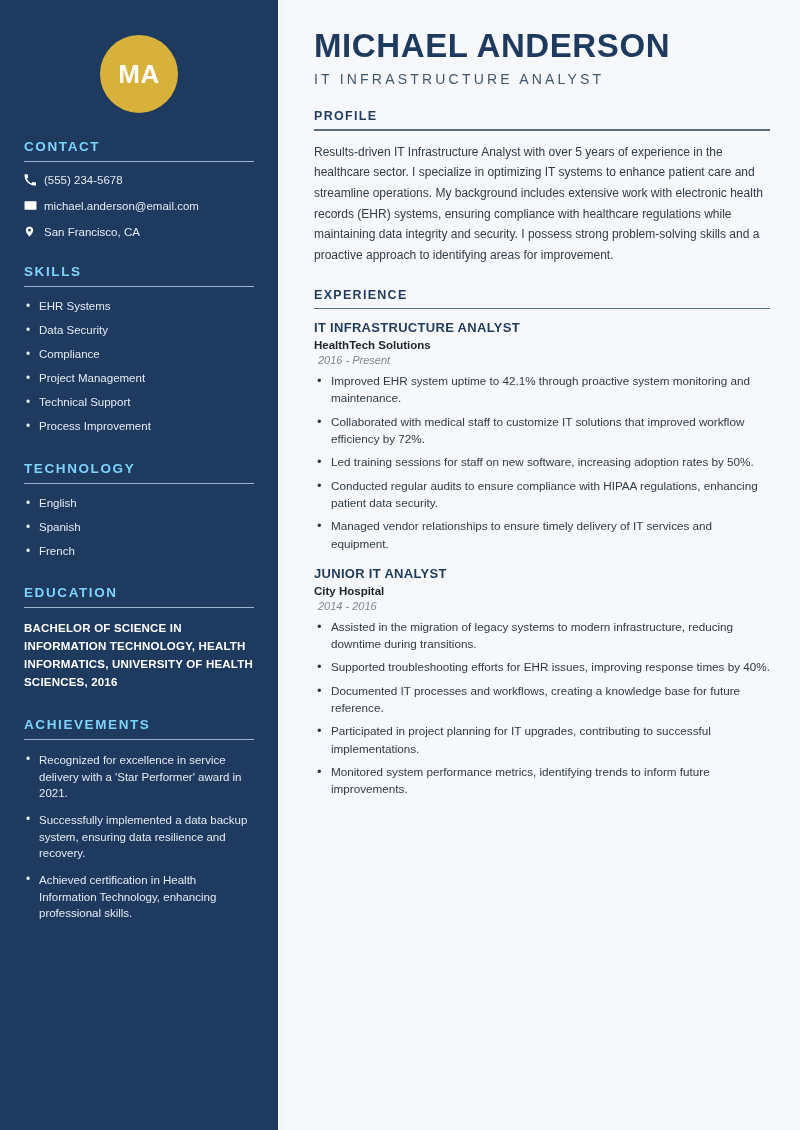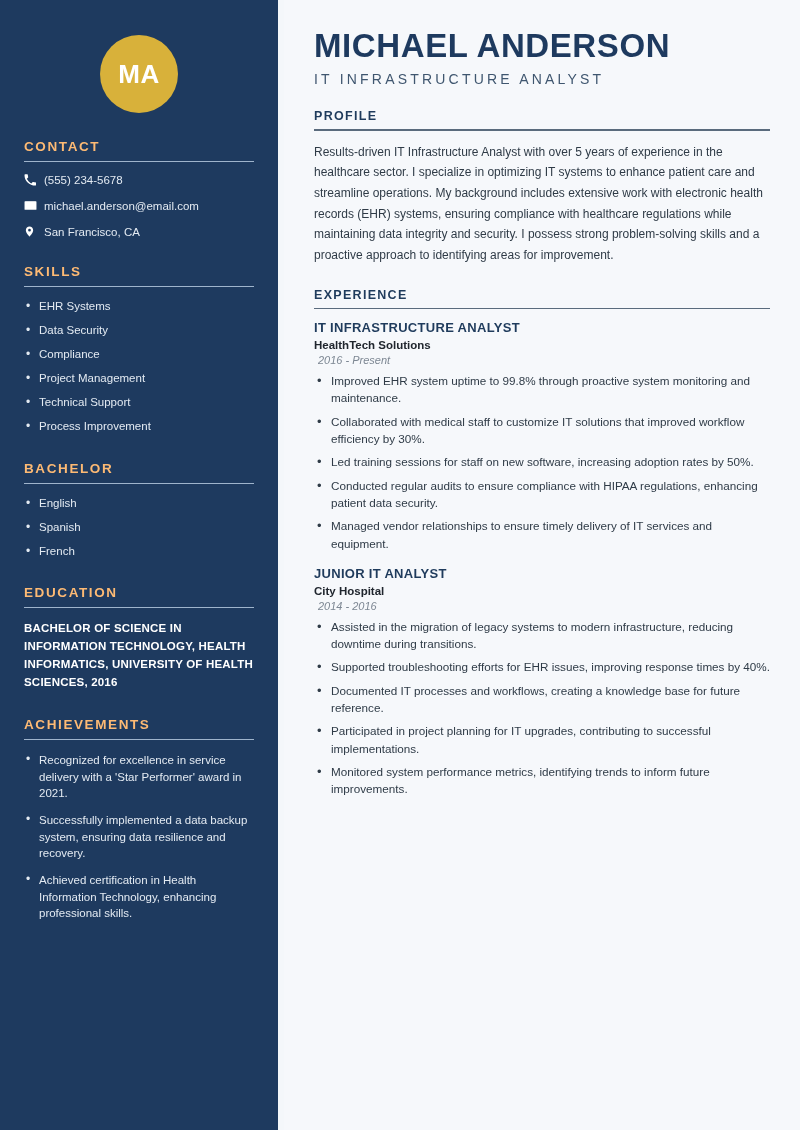--- a/index.html
+++ b/index.html
@@ -51,21 +51,21 @@
     letter-spacing: 0.5px;
   }
   .side-section {
     padding: 0 24px;
     margin-top: 26px;
   }
   .side-title {
     font-size: 13.5px;
     font-weight: bold;
     letter-spacing: 1.6px;
-    color: #fdba74;
+    color: #7dd3fc;
     margin: 0 0 7px 0;
   }
   .side-rule {
     height: 1px;
     background: #9fb4cc;
     margin-bottom: 12px;
   }
   .contact-row {
     display: flex;
     align-items: center;
@@ -251,21 +251,21 @@
         <li>EHR Systems</li>
         <li>Data Security</li>
         <li>Compliance</li>
         <li>Project Management</li>
         <li>Technical Support</li>
         <li>Process Improvement</li>
       </ul>
     </section>
 
     <section class="side-section">
-      <h2 class="side-title">BACHELOR</h2>
+      <h2 class="side-title">TECHNOLOGY</h2>
       <div class="side-rule"></div>
       <ul class="side-list">
         <li>English</li>
         <li>Spanish</li>
         <li>French</li>
       </ul>
     </section>
 
     <section class="side-section">
       <h2 class="side-title">EDUCATION</h2>
@@ -300,22 +300,22 @@
 
     <section class="main-section">
       <h2 class="main-title">EXPERIENCE</h2>
       <div class="main-rule"></div>
 
       <div class="job">
         <div class="job-title">IT INFRASTRUCTURE ANALYST</div>
         <div class="job-company">HealthTech Solutions</div>
         <div class="job-dates">2016 - Present</div>
         <ul class="job-list">
-          <li>Improved EHR system uptime to 99.8% through proactive system monitoring and maintenance.</li>
-          <li>Collaborated with medical staff to customize IT solutions that improved workflow efficiency by 30%.</li>
+          <li>Improved EHR system uptime to 42.1% through proactive system monitoring and maintenance.</li>
+          <li>Collaborated with medical staff to customize IT solutions that improved workflow efficiency by 72%.</li>
           <li>Led training sessions for staff on new software, increasing adoption rates by 50%.</li>
           <li>Conducted regular audits to ensure compliance with HIPAA regulations, enhancing patient data security.</li>
           <li>Managed vendor relationships to ensure timely delivery of IT services and equipment.</li>
         </ul>
       </div>
 
       <div class="job">
         <div class="job-title">JUNIOR IT ANALYST</div>
         <div class="job-company">City Hospital</div>
         <div class="job-dates">2014 - 2016</div>

